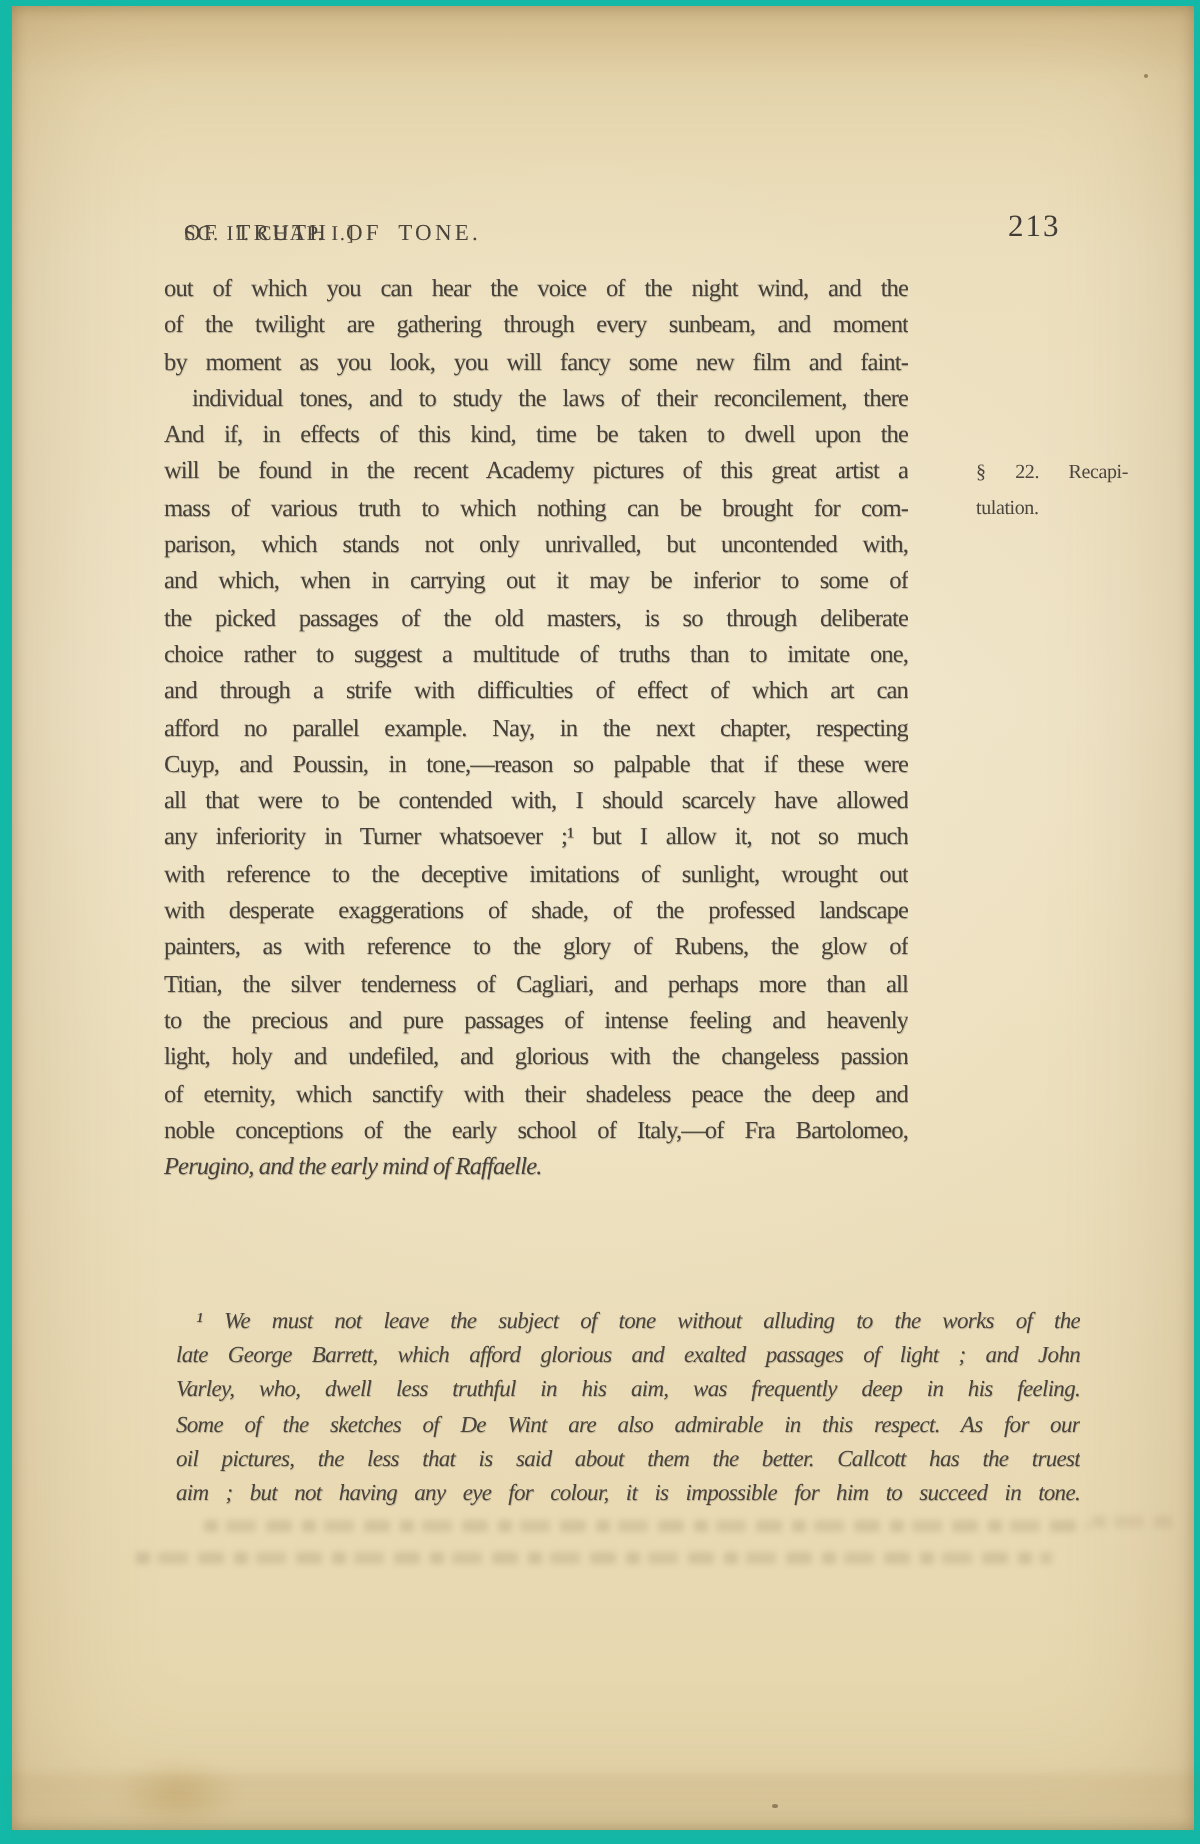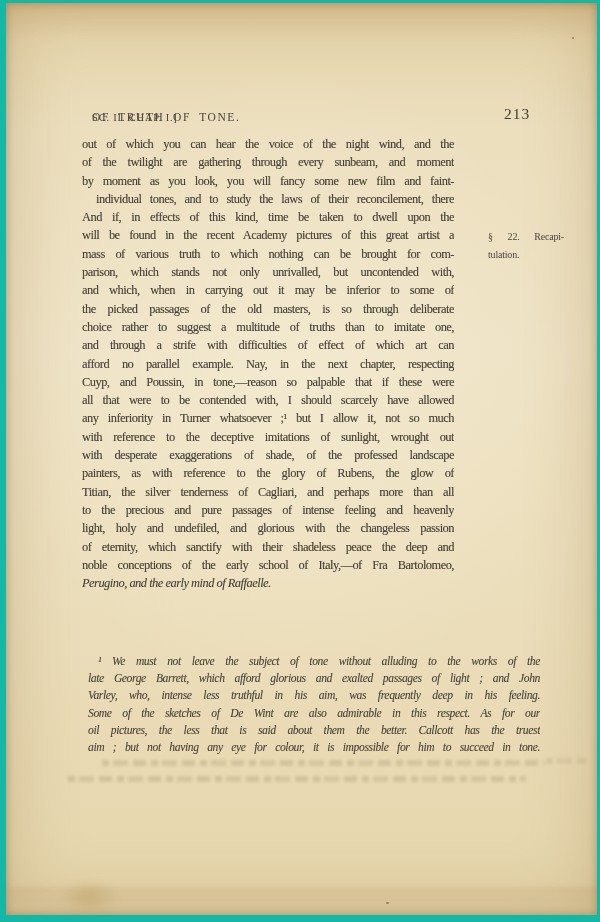--- a/index.html
+++ b/index.html
@@ -127,21 +127,21 @@
 
     <div class="txt" id="margin-note">
         <div class="pline">§ 22. Recapi-</div>
         <div class="pline">tulation.</div>
       </div>
 
     <div class="txt" id="footnote-block">
       <div>
           <div class="pline">¹ We must not leave the subject of tone without alluding to the works of the</div>
           <div class="pline">late George Barrett, which afford glorious and exalted passages of light ; and John</div>
-          <div class="pline">Varley, who, intense less truthful in his aim, was frequently deep in his feeling.</div>
+          <div class="pline">Varley, who, dwell less truthful in his aim, was frequently deep in his feeling.</div>
           <div class="pline">Some of the sketches of De Wint are also admirable in this respect.  As for our</div>
           <div class="pline">oil pictures, the less that is said about them the better.  Callcott has the truest</div>
           <div class="pline">aim ; but not having any eye for colour, it is impossible for him to succeed in tone.</div>
         </div>
     </div>
 
     <div class="ghost" id="ghost-line-1"></div>
     <div class="ghost" id="ghost-line-2"></div>
     <div class="ghost" id="ghost-margin"></div>
 

